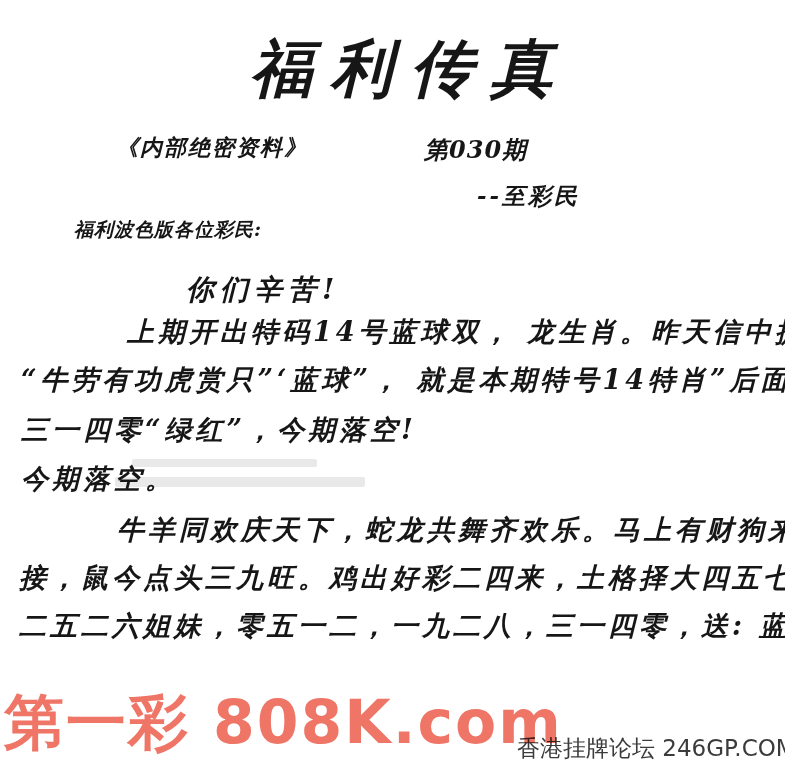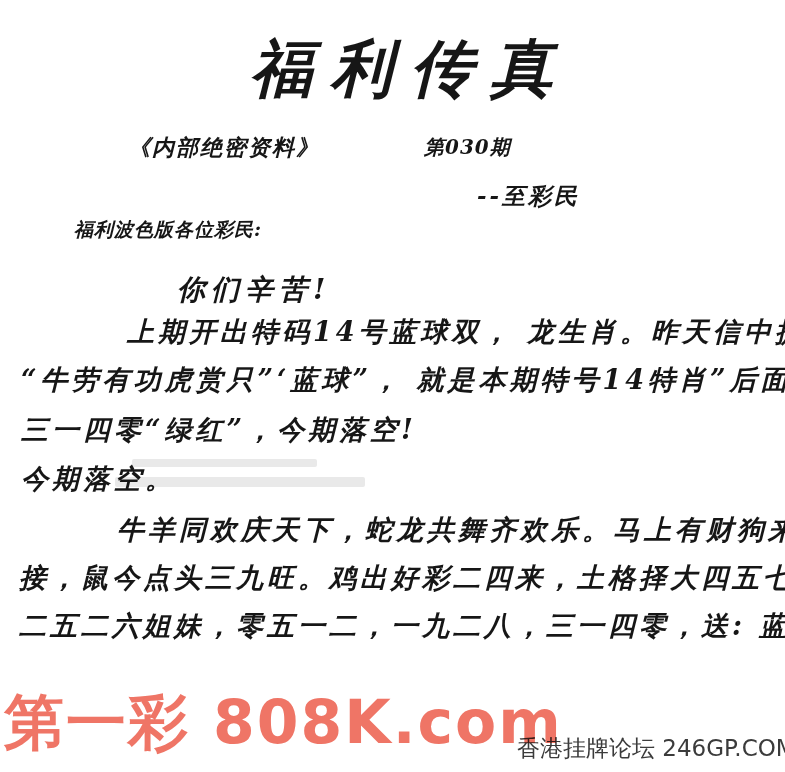--- a/index.html
+++ b/index.html
@@ -30,47 +30,47 @@
     top: 32px;
     left: 0;
     width: 100%;
     text-align: center;
     font-size: 62px;
     letter-spacing: 18px;
     line-height: 1.2;
   }
   .subtitle-left {
     top: 133px;
-    left: 128px;
+    left: 116px;
     font-size: 22px;
     letter-spacing: 2px;
     font-family: Liberation Mono, monospace;
   }
   .issue-number {
     top: 134px;
     left: 424px;
-    font-size: 20px;
+    font-size: 24px;
     letter-spacing: 1px;
   }
   .to-players {
     top: 181px;
     left: 477px;
     font-size: 23px;
     letter-spacing: 3px;
   }
   .greeting {
     top: 217px;
     left: 74px;
     font-size: 19px;
     letter-spacing: 1px;
     text-align: right;
   }
   .opening {
     top: 271px;
-    left: 177px;
+    left: 186px;
     font-size: 28px;
     letter-spacing: 6px;
   }
   .body-line {
     font-size: 27px;
     letter-spacing: 4px;
   }
   .p1-l1 { top: 314px; left: 127px; }
   .p1-l2 { top: 362px; left: 21px; }
   .p1-l3 { top: 412px; left: 21px; }

